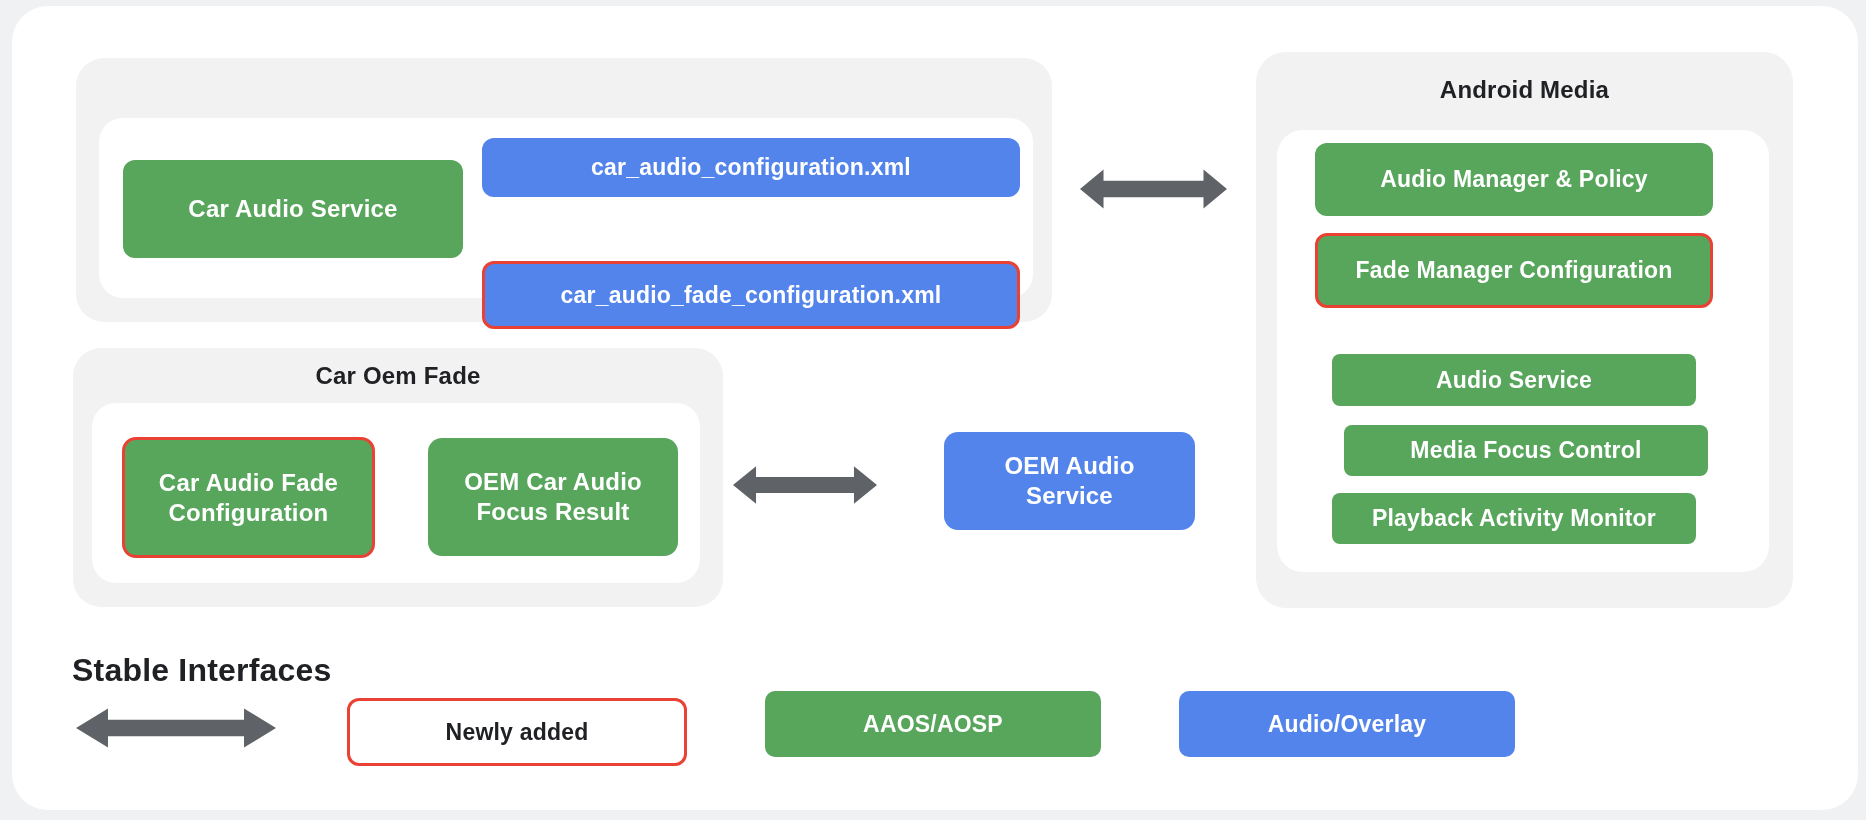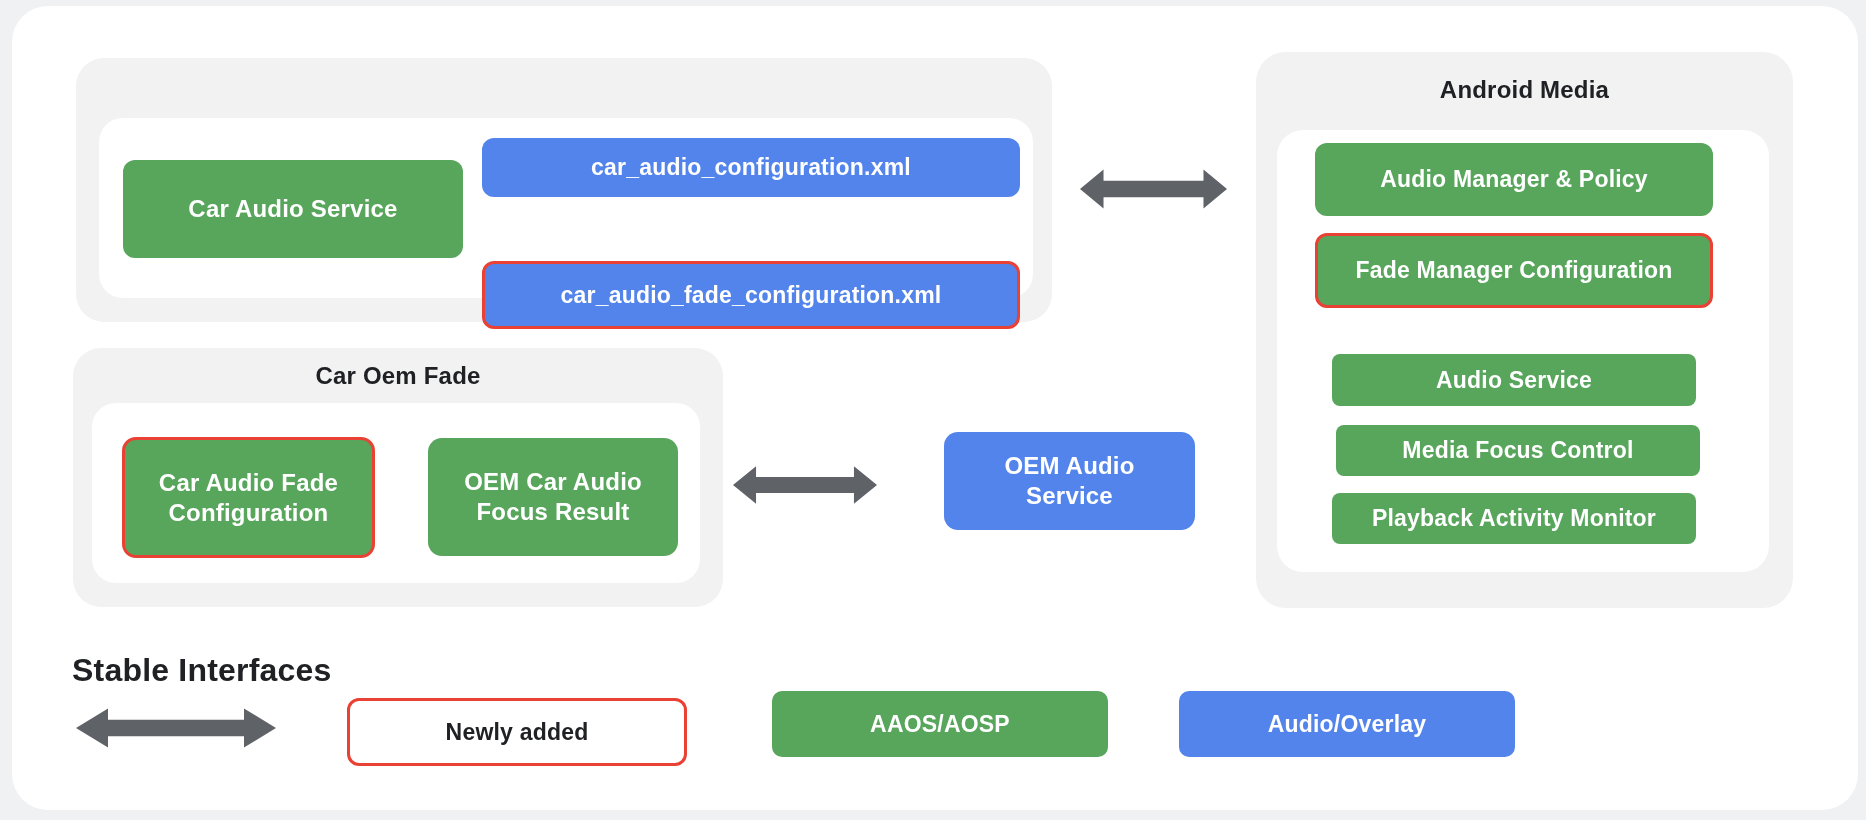--- a/index.html
+++ b/index.html
@@ -85,42 +85,42 @@
   #cs-config-xml{left:406px;top:80px;width:538px;height:59px;}
   #cs-fade-config-xml{left:406px;top:160px;width:538px;height:68px;margin-top:43px;}
 
   
   #sec-android-media{left:1256px;top:52px;width:537px;height:556px;border-radius:30px;}
   #sec-android-media .section-title{padding-top:24px;}
   #am-panel{left:21px;top:78px;width:492px;height:442px;border-radius:26px;}
   #am-audio-manager{left:59px;top:91px;width:398px;height:73px;}
   #am-fade-manager{left:59px;top:181px;width:398px;height:75px;}
   #am-audio-service{left:76px;top:302px;width:364px;height:52px;border-radius:8px;}
-  #am-media-focus{left:80px;top:373px;width:364px;height:51px;border-radius:8px;}
+  #am-media-focus{left:88px;top:373px;width:364px;height:51px;border-radius:8px;}
   #am-playback{left:76px;top:441px;width:364px;height:51px;border-radius:8px;}
 
   
   #sec-car-oem-focus{left:73px;top:348px;width:650px;height:259px;}
   #sec-car-oem-focus .section-title{padding-top:14px;}
   #cof-panel{left:19px;top:55px;width:608px;height:180px;}
   #cof-fade-config{left:49px;top:89px;width:253px;height:121px;border-radius:14px;padding:0 7px;}
   #cof-focus-result{left:355px;top:90px;width:250px;height:118px;border-radius:14px;padding:0 14px;}
 
   
   #oem-audio-service{left:944px;top:432px;width:251px;height:98px;border-radius:14px;padding:0 56px;text-align:center;}
 
   
   #arrow-car-service{left:1080px;top:163px;width:147px;height:52px;}
   #arrow-oem{left:733px;top:460px;width:144px;height:50px;}
   #arrow-legend{left:76px;top:702px;width:200px;height:52px;}
 
   
   #legend-stable{left:72px;top:652px;}
   #legend-newly-added{left:347px;top:690px;width:340px;height:68px;border:3px solid var(--red);border-radius:12px;margin-top:8px;}
-  #legend-aaos{left:765px;top:691px;width:336px;height:66px;border-radius:10px;margin-left:7px;}
+  #legend-aaos{left:765px;top:691px;width:336px;height:66px;border-radius:10px;}
   #legend-vendor{left:1179px;top:691px;width:336px;height:66px;border-radius:10px;}
 </style>
 </head>
 <body>
 
 <div id="canvas">
   <div class="card"></div>
 
   <div class="section" id="sec-car-service">
     <div class="inner-panel" id="cs-panel"></div>

